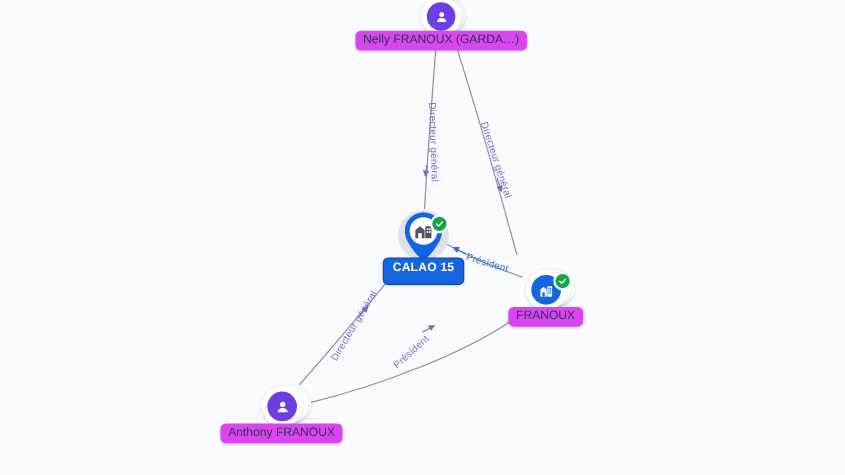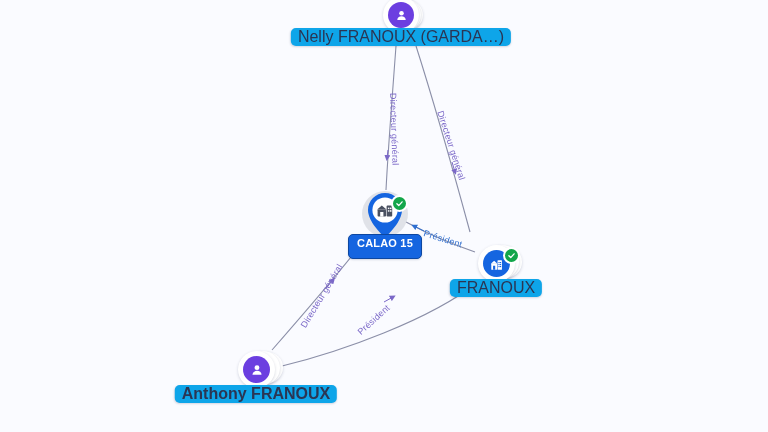--- a/index.html
+++ b/index.html
@@ -59,25 +59,25 @@
     display: flex;
     align-items: center;
     justify-content: center;
   }
 
   
   .nlabel {
     position: absolute;
     transform: translateX(-50%);
     white-space: nowrap;
-    background: #0ea5e9;
+    background: #d946ef;
     color: #2b3553;
     border-radius: 5px;
     padding: 2px 7px 3px 7px;
-    font-size: 16px;
+    font-size: 11px;
     line-height: 13px;
     box-shadow: 0 1px 2px rgba(40,50,90,0.18);
   }
   .nlabel.selected {
     background: #1565e0;
     color: #ffffff;
     font-weight: bold;
     border: 1px solid #0d47a1;
     font-size: 11px;
     padding: 2px 8px 8px 8px;
@@ -214,15 +214,15 @@
     <div class="stack" style="left:-4px; top:-17px; width:31px; height:31px;"></div>
     <div class="stack" style="left:-10px; top:-18px; width:34px; height:34px;"></div>
     <div class="stack" style="left:-18px; top:-18px; width:37px; height:37px;"></div>
     <div class="person-disc" style="left:-13px; top:-13px; width:27px; height:27px;">
       <svg width="16" height="16" viewBox="0 0 24 24">
         <circle cx="12" cy="8.5" r="3.6" fill="#ffffff"></circle>
         <path d="M5.2 19.2c0-3.7 3.1-6 6.8-6s6.8 2.3 6.8 6z" fill="#ffffff"></path>
       </svg>
     </div>
   </div>
-  <div class="nlabel" style="left:256px; top:385px;font-weight:bold;">Anthony FRANOUX</div>
+  <div class="nlabel" style="left:256px; top:385px;">Anthony FRANOUX</div>
 
 </div>
 
 </body></html>

